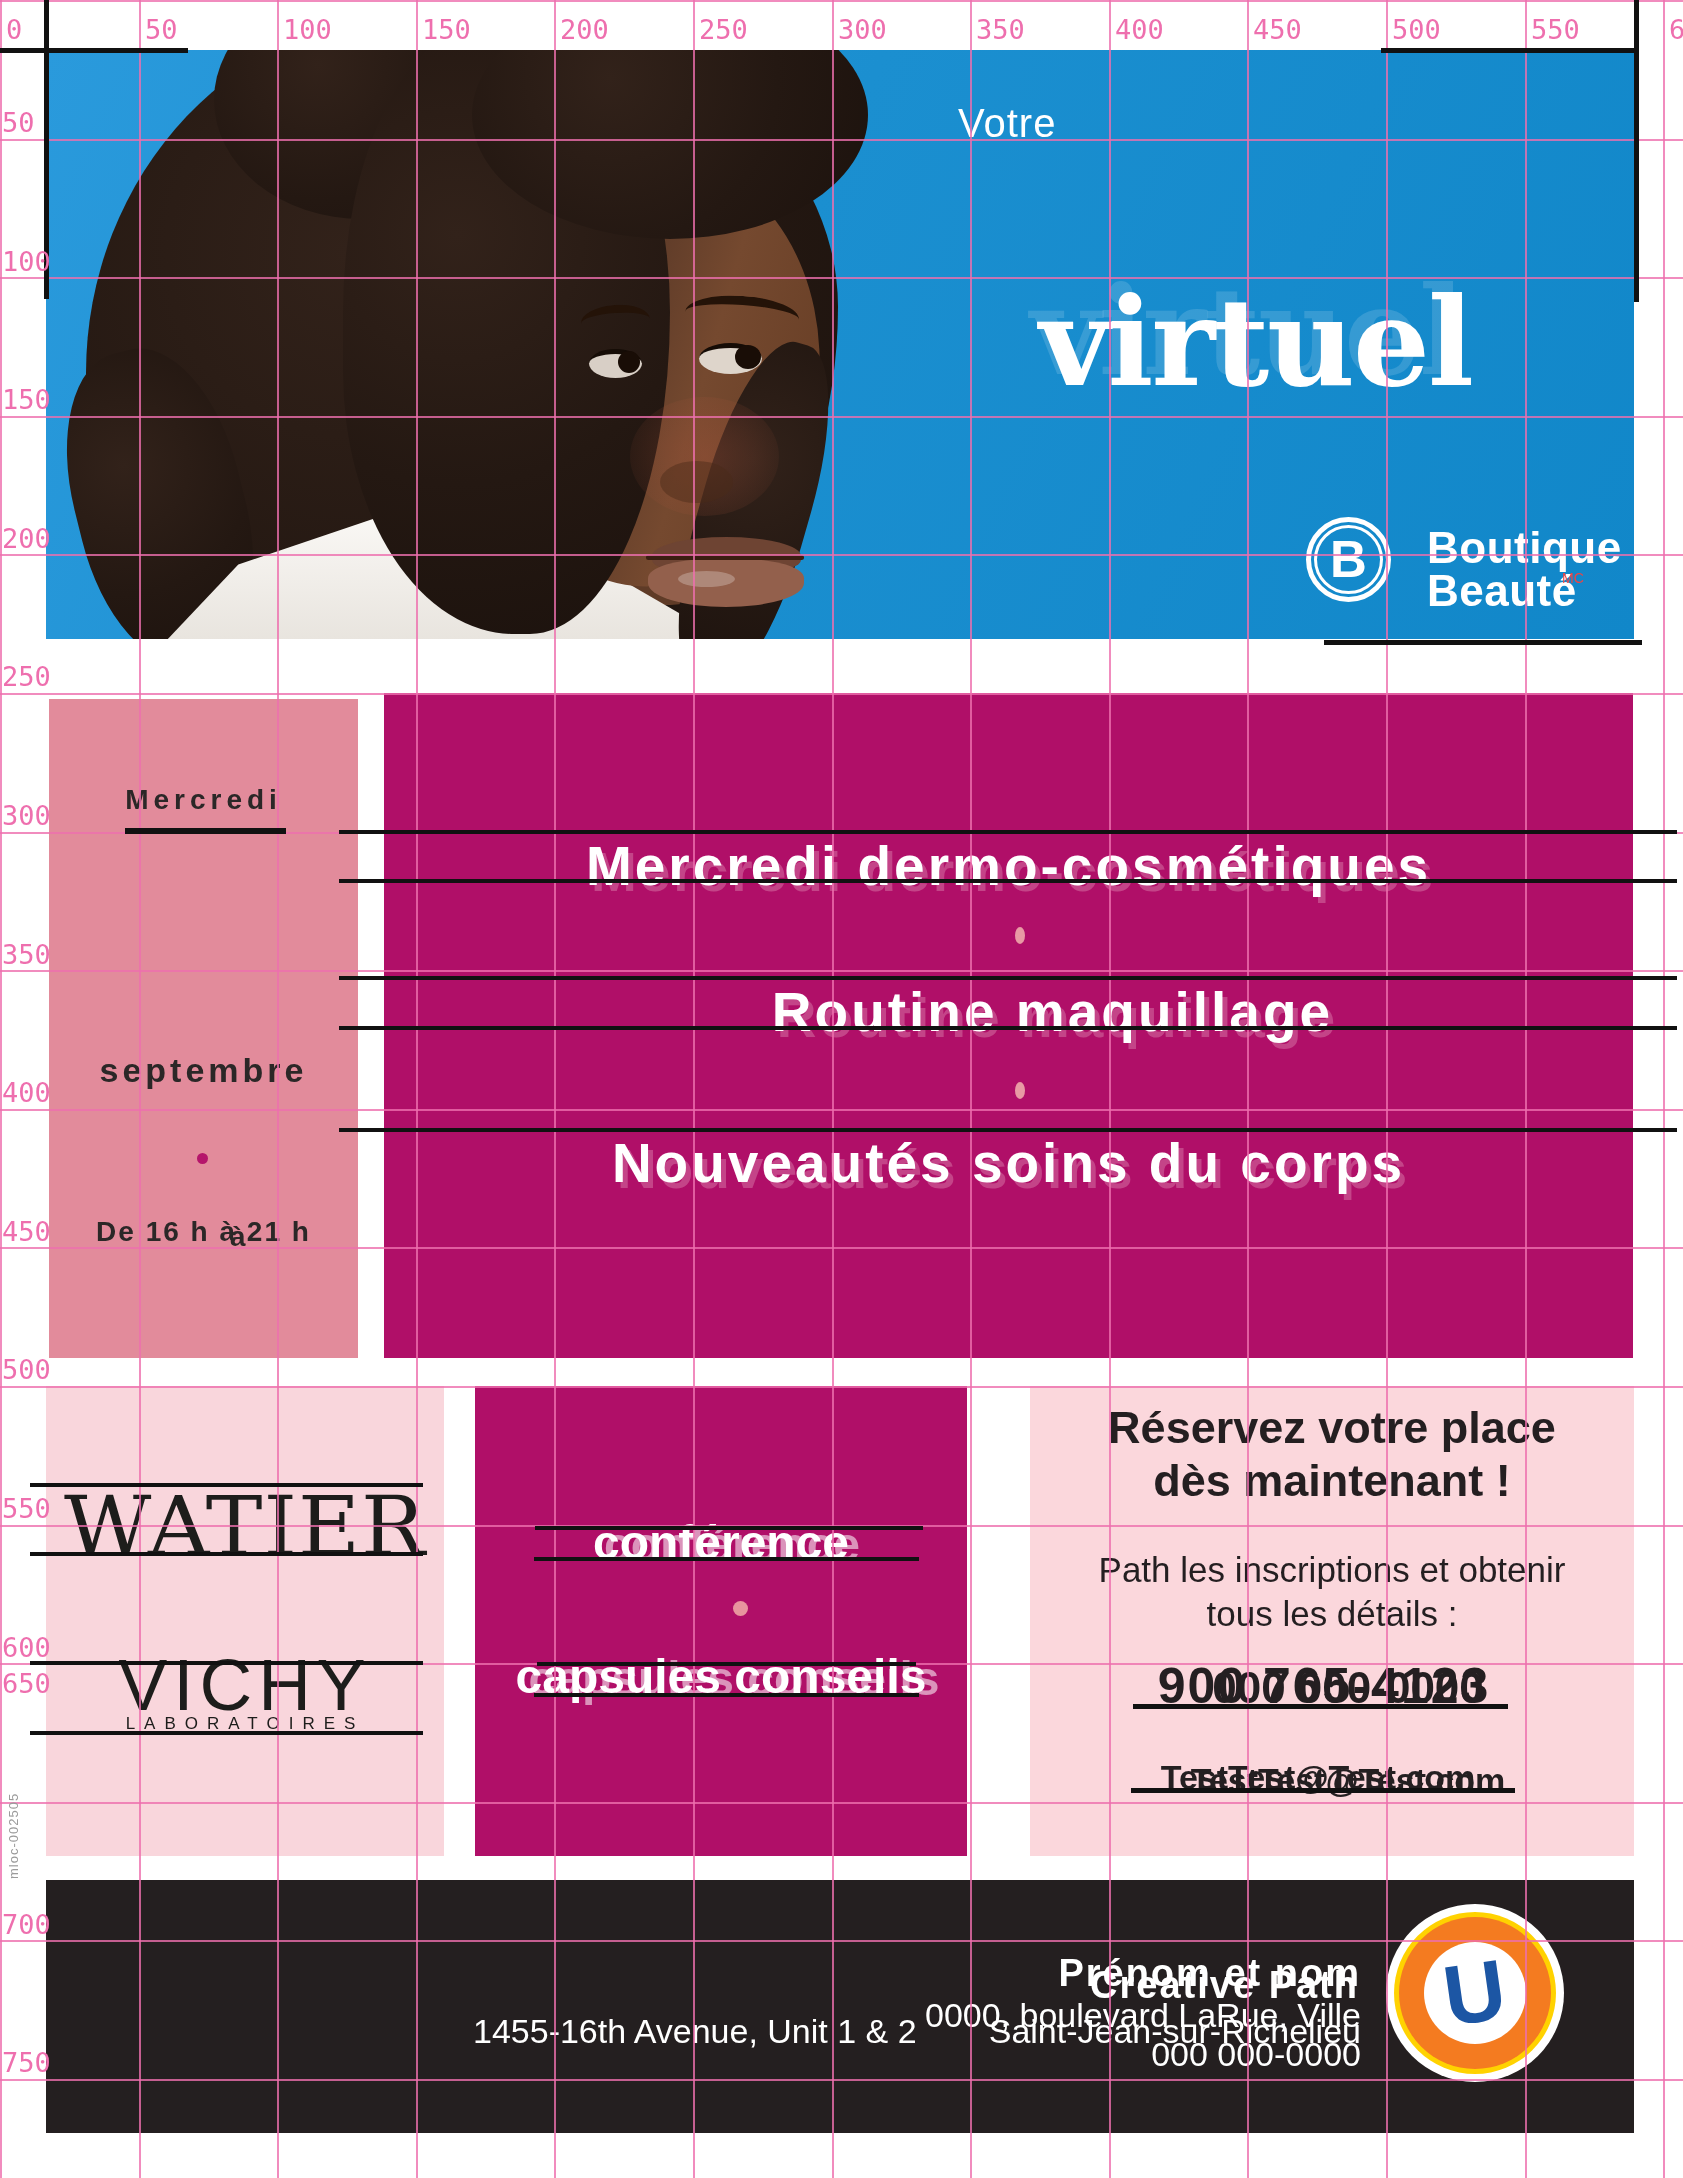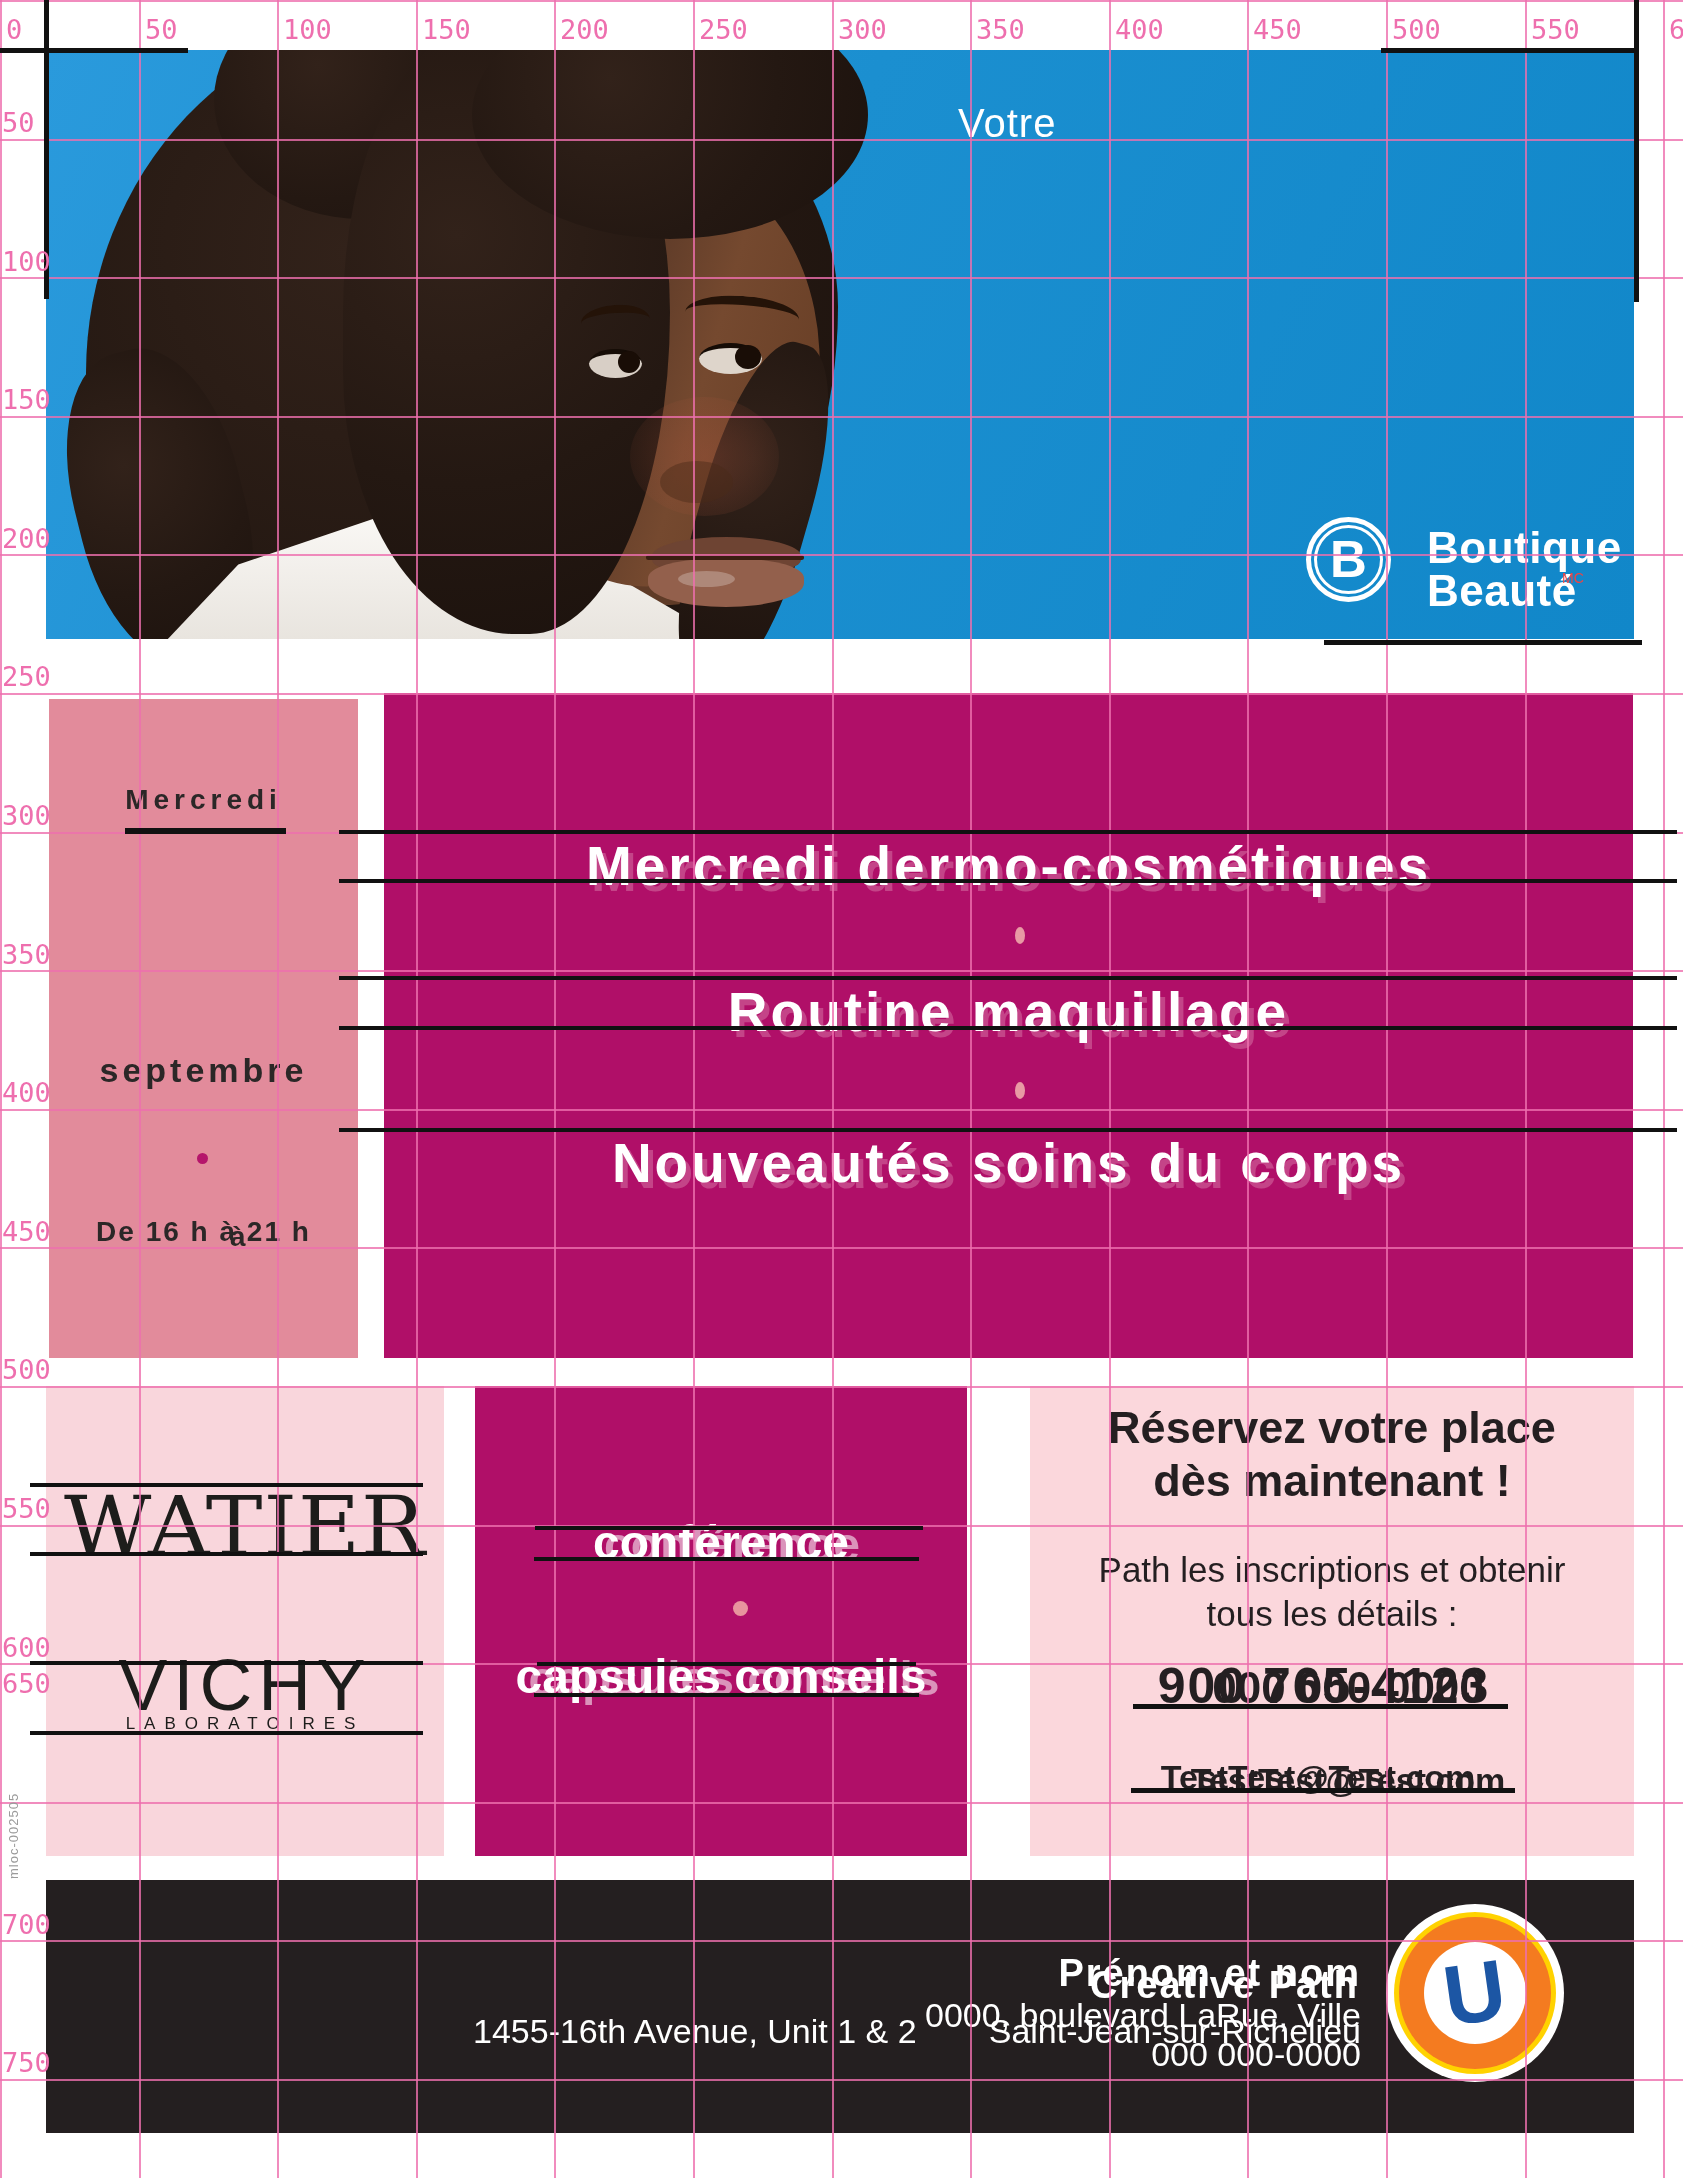--- a/index.html
+++ b/index.html
@@ -82,40 +82,41 @@
       <div class="ph" style="left:584px;top:347px;width:149px;height:119px;border-radius:50%;background:radial-gradient(circle,rgba(170,85,60,0.35),rgba(170,85,60,0));"></div>
       <div class="ph" style="left:614px;top:411px;width:73px;height:42px;border-radius:50%;background:rgba(74,42,24,0.45);"></div>
       <div class="ph" style="left:606px;top:487px;width:149px;height:38px;border-radius:50% 50% 40% 40%;background:#6e4433;"></div>
       <div class="ph" style="left:602px;top:509px;width:156px;height:48px;border-radius:40% 40% 50% 50%;background:#93604c;"></div>
       <div class="ph" style="left:600px;top:505px;width:158px;height:5px;border-radius:3px;background:#3a1e12;"></div>
       <div class="ph" style="left:632px;top:521px;width:57px;height:16px;border-radius:50%;background:rgba(255,255,255,0.25);"></div>
     </div>
 
   </div>
   <div id="title-eyebrow">Votre</div>
+  <div class="bigtitle" style="right:211px;top:282px;">virtuel</div>
   <div id="bb-circle">
     <div class="inner">
         <span class="b">B</span>
       </div>
   </div>
   <div class="bb-name" style="top:523px;">Boutique</div>
   <div class="bb-name" style="top:566px;">Beauté</div>
   <div id="bb-mc">MC</div>
 
   <div id="date-panel"></div>
   <div class="dp" style="top:784px;font-size:28px;font-weight:700;letter-spacing:5px;">Mercredi</div>
   <div class="dp" style="top:1051px;font-size:34px;font-weight:700;letter-spacing:4px;">septembre</div>
   <div class="dot" style="left:197px;top:1153px;width:11px;height:11px;background:#b5156b;"></div>
   <div class="dp" style="top:1216px;font-size:28px;font-weight:700;letter-spacing:2px;">De 16 h à 21 h</div>
   <div class="abs" style="left:230px;top:1221px;font-size:28px;font-weight:700;color:#2b2727;z-index:4;">à</div>
 
   <div id="topics-panel"></div>
   <div class="topic" style="top:834px;">Mercredi dermo-cosmétiques</div>
   <div class="dot" style="left:1015px;top:927px;width:10px;height:17px;background:#e89aa4;"></div>
-  <div class="topic" style="top:980px;">Routine maquillage</div>
+  <div class="topic" style="top:980px;padding-left:44px;">Routine maquillage</div>
   <div class="dot" style="left:1015px;top:1082px;width:10px;height:17px;background:#e89aa4;"></div>
   <div class="topic" style="top:1131px;">Nouveautés soins du corps</div>
 
   <div id="brands-panel"></div>
   <div class="brand" style="top:1477px;font-size:85px;font-family:'DejaVu Serif','Liberation Serif',serif;letter-spacing:1px;transform:scaleY(0.96);">WATIER</div>
   <div class="brand" style="top:1643px;font-size:73px;letter-spacing:6px;">VICHY</div>
   <div class="brand" style="top:1714px;font-size:17px;letter-spacing:9px;">LABORATOIRES</div>
 
   <div id="program-panel"></div>
   <div class="prog" style="top:1515px;">conférence</div>

